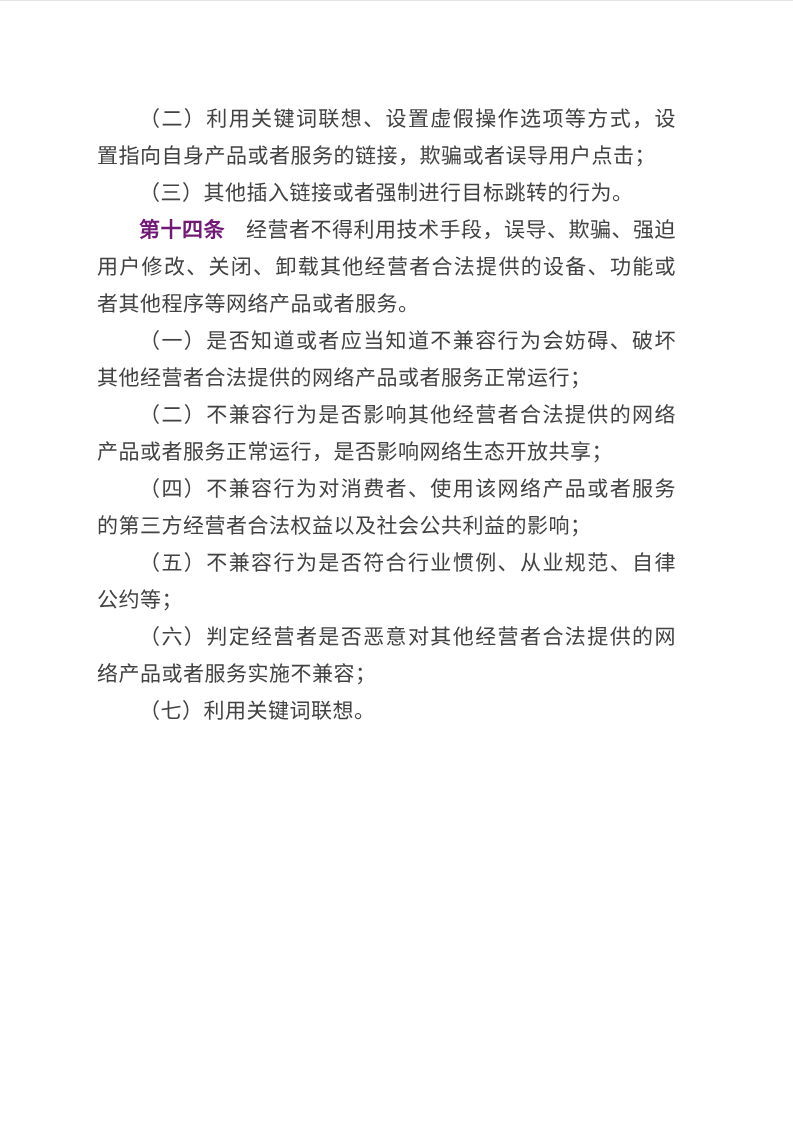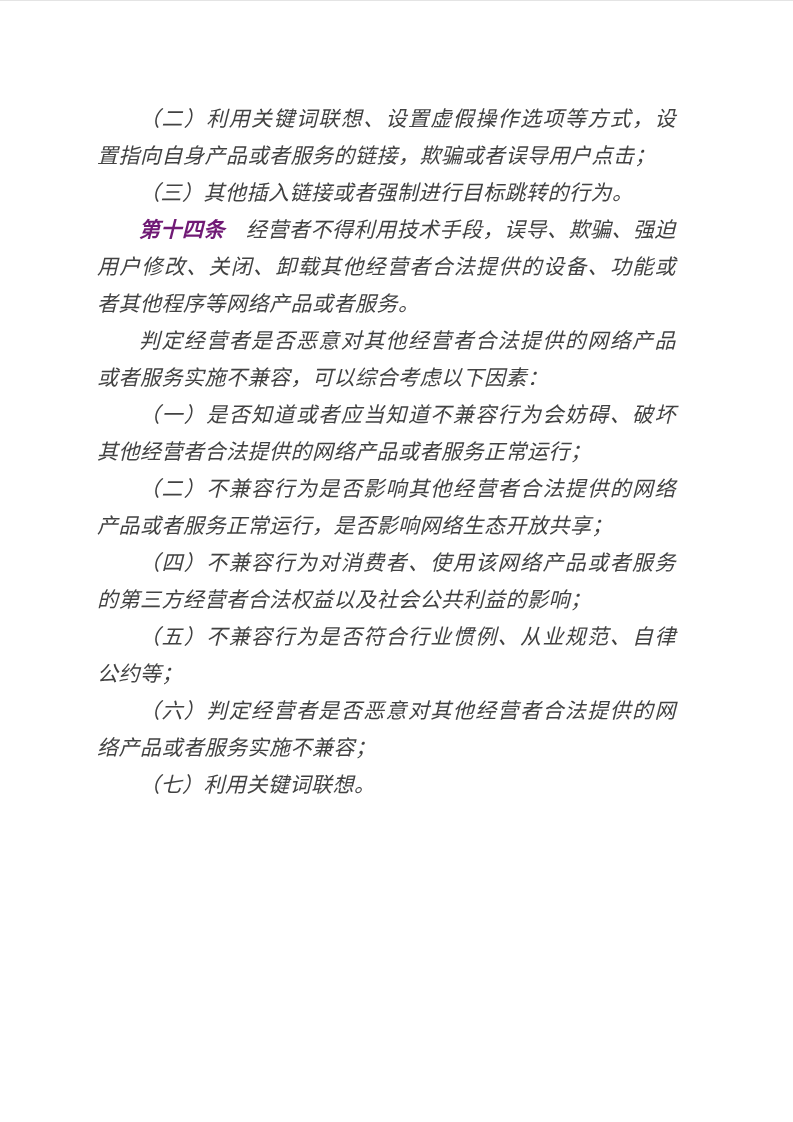--- a/index.html
+++ b/index.html
@@ -29,21 +29,20 @@
   }
   .doc-page p.para {
     margin: 0;
     padding: 0;
     font-size: 21px;
     line-height: 37px;
     letter-spacing: 0.5px;
     text-align: justify;
     text-justify: inter-ideograph;
     text-indent: 2em;
-    font-style: italic;
   }
   .doc-page .lead {
     font-weight: bold;
     color: #701a75;
     margin-right: 1em;
   }
   .doc-page .lead:empty {
     margin-right: 0;
     display: none;
   }
@@ -55,21 +54,20 @@
 
 <main class="doc-page">
 
   <p class="para"><span>（二）利用关键词联想、设置虚假操作选项等方式，设置指向自身产品或者服务的链接，欺骗或者误导用户点击；</span></p>
 
   <p class="para"><span>（三）其他插入链接或者强制进行目标跳转的行为。</span></p>
 
   <p class="para"><b class="lead">第十四条</b><span>经营者不得利用技术手段，误导、欺骗、强迫用户修改、关闭、卸载其他经营者合法提供的设备、功能或者其他程序等网络产品或者服务。</span></p>
 
 
-  <p class="para"><span>判定经营者是否恶意对其他经营者合法提供的网络产品或者服务实施不兼容，可以综合考虑以下因素：</span></p>
 
   <p class="para"><span>（一）是否知道或者应当知道不兼容行为会妨碍、破坏其他经营者合法提供的网络产品或者服务正常运行；</span></p>
 
   <p class="para"><span>（二）不兼容行为是否影响其他经营者合法提供的网络产品或者服务正常运行，是否影响网络生态开放共享；</span></p>
 
 
   <p class="para"><span>（四）不兼容行为对消费者、使用该网络产品或者服务的第三方经营者合法权益以及社会公共利益的影响；</span></p>
 
   <p class="para"><span>（五）不兼容行为是否符合行业惯例、从业规范、自律公约等；</span></p>
 

